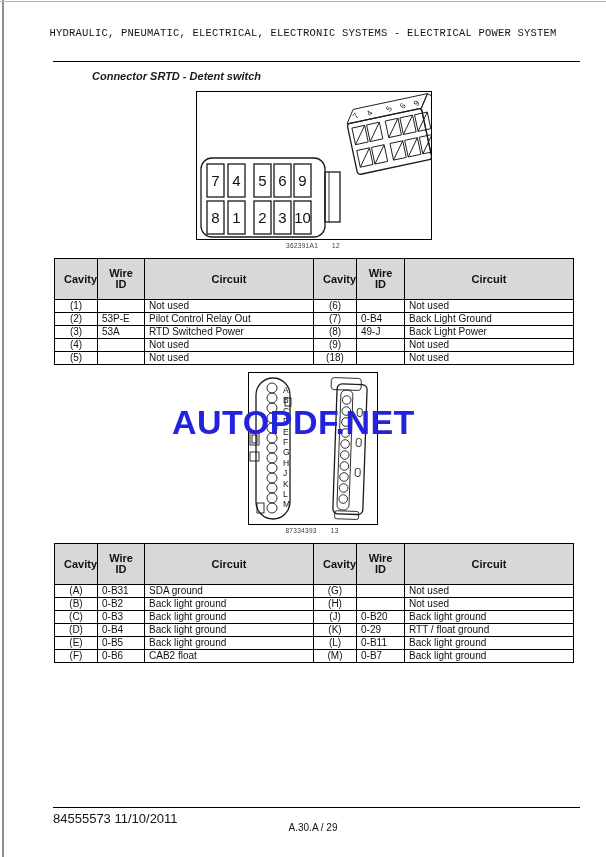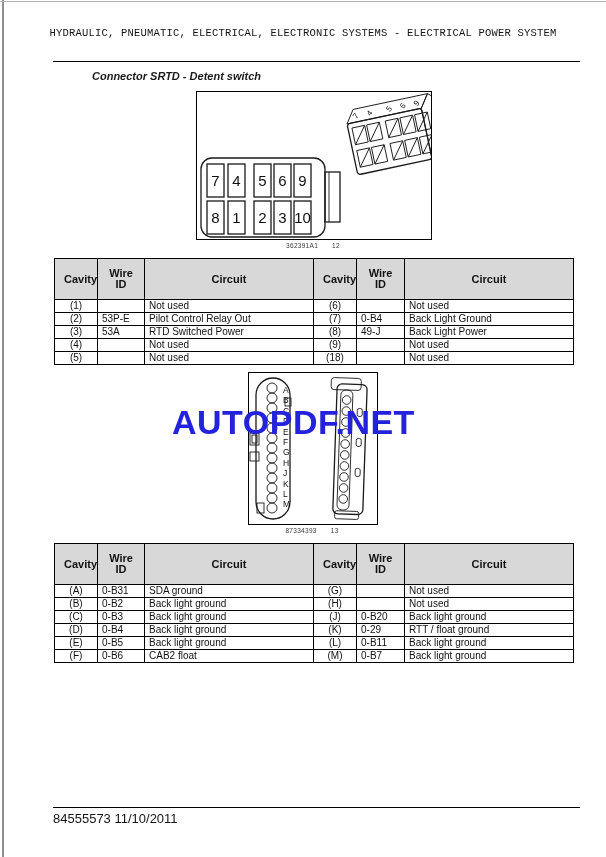--- a/index.html
+++ b/index.html
@@ -350,14 +350,15 @@
           <td class="c4">0-B7</td>
           <td class="c5">Back light ground</td>
         </tr>
       </tbody>
     </table>
 
   <div class="watermark" style="color: rgb(35, 35, 221);">AUTOPDF.NET</div>
 
   <div class="rule rule-bottom"></div>
   <div class="footer-doc">84555573 11/10/2011</div>
+  <div class="footer-page">A.30.A / 29</div>
 
 </div>
 
 </body></html>

